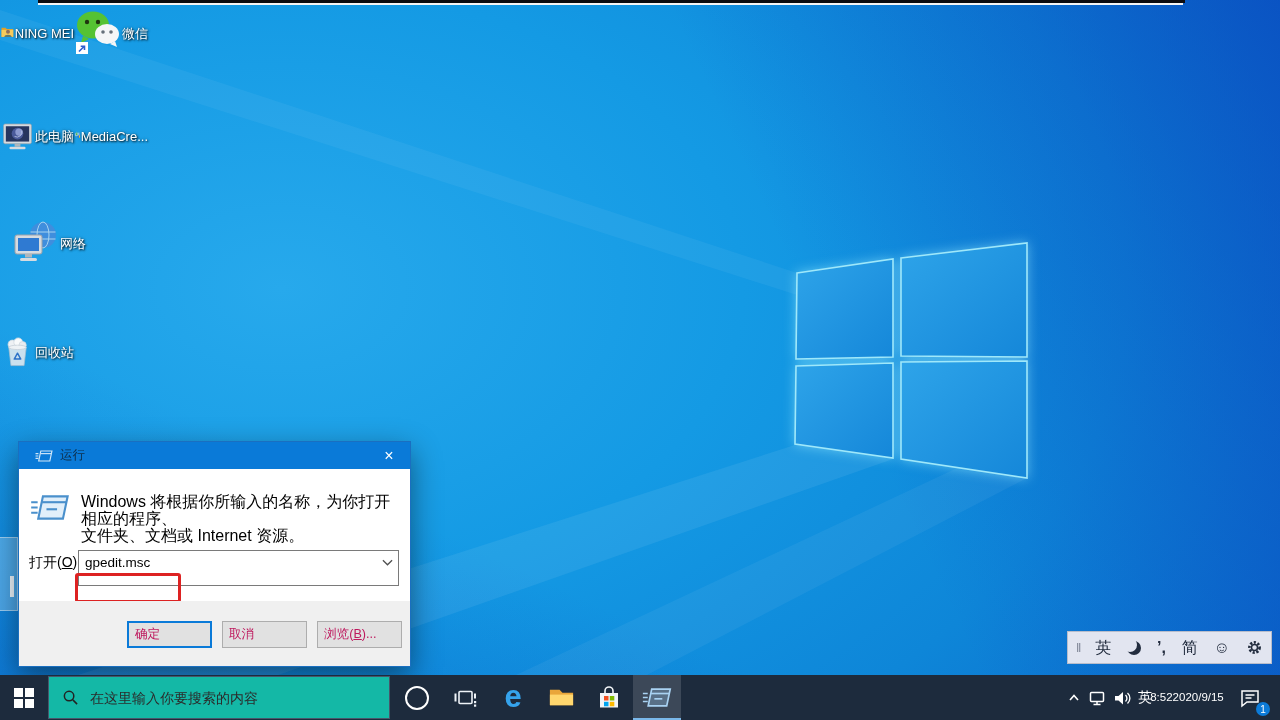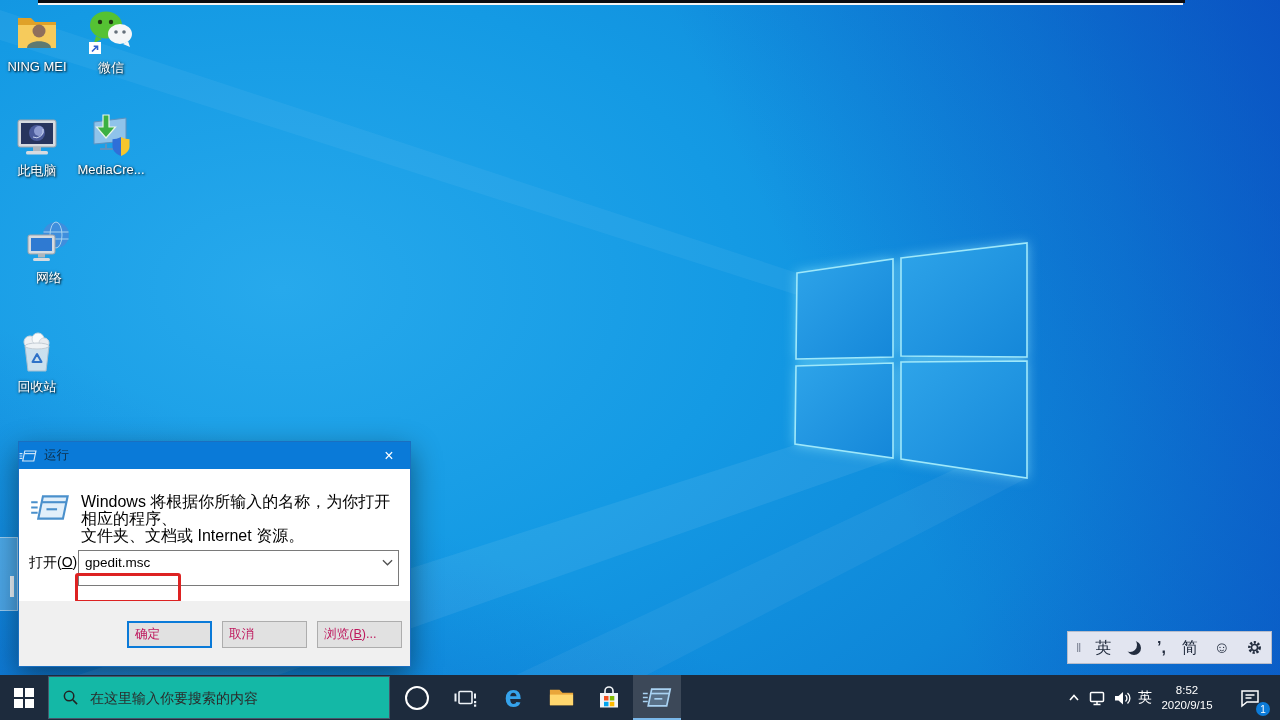--- a/index.html
+++ b/index.html
@@ -15,29 +15,29 @@
 
   
   #beams{position:absolute;left:0;top:0;pointer-events:none}
   #winlogo{position:absolute;left:0;top:0;pointer-events:none;filter:drop-shadow(0 0 6px rgba(150,235,255,.55))}
 
   
   .strip-black{position:absolute;left:38px;top:0;width:1147px;height:3px;background:#0c0c10;}
   .strip-white{position:absolute;left:38px;top:3px;width:1145px;height:2px;background:#f5f5f5;}
 
   
-  .desk-icon{position:absolute;width:74px;display:flex;flex-direction:column;align-items:center;cursor:default}
+  .desk-icon{position:absolute;width:74px;display:flex;flex-direction:row;align-items:center;cursor:default}
   .desk-icon .lbl{margin-top:3px;font-size:13px;color:#fff;text-shadow:1px 1px 2px rgba(0,0,0,.85), 0 0 3px rgba(0,0,0,.5);white-space:nowrap}
 
   .sliver{position:absolute;left:0;top:537px;width:17px;height:72px;background:rgba(125,195,242,.55);border:1px solid rgba(255,255,255,.45);border-left:none}
   .sliver .bar{position:absolute;left:10px;top:38px;width:4px;height:21px;background:#eef6fd}
 
   
   .run-dialog{position:absolute;left:18px;top:441px;width:393px;height:226px;background:#fff;border:1px solid #1a6fc0;box-shadow:0 10px 28px rgba(0,0,0,.45);box-sizing:border-box}
-  .rd-title{position:absolute;left:0;top:0;right:0;height:27px;background:#0a7ad8;display:flex;align-items:center;padding-left:0;box-sizing:border-box}
+  .rd-title{position:absolute;left:0;top:0;right:0;height:27px;background:#0a7ad8;display:flex;align-items:center;padding-left:16px;box-sizing:border-box}
   .rd-title .t{font-size:12.5px;color:#0e2f4a;margin-left:7px}
   .rd-close{position:absolute;right:0;top:0;width:42px;height:27px;display:flex;align-items:center;justify-content:center;color:#fff;font-size:16px;line-height:1}
   .rd-body{position:absolute;left:0;top:27px;right:0;height:132px;background:#fff}
   .rd-desc{position:absolute;left:62px;top:24px;width:322px;font-size:16px;line-height:17px;color:#000}
   .rd-runicon{position:absolute;left:11px;top:23px;color:#4a90cc}
   .rd-openlbl{position:absolute;left:10px;top:85px;font-size:14px;color:#000}
   .rd-combo{position:absolute;left:59px;top:81px;width:321px;height:36px;border:1px solid #7a7a7a;background:#fff;box-sizing:border-box}
   .rd-combo input{position:absolute;left:1px;top:1px;width:290px;height:20px;border:none;outline:none;font-size:13.5px;font-family:inherit;color:#000;padding:0 0 0 5px;background:transparent}
   .rd-combo .dd{position:absolute;right:2px;top:2px;width:18px;height:18px;display:flex;align-items:center;justify-content:center}
   .rd-note{position:absolute;left:56px;top:104px;width:106px;height:30px;border:3px solid #dd2222;border-radius:3px;pointer-events:none;box-sizing:border-box}
@@ -53,21 +53,21 @@
   .winlogo-grid{display:grid;grid-template-columns:9px 9px;grid-template-rows:9px 9px;gap:2px}
   .winlogo-grid div{background:#fff}
   .searchbox{position:absolute;left:48px;top:1px;width:342px;height:43px;background:#14b8a6;border:1px solid #47566b;box-sizing:border-box;display:flex;align-items:center}
   .searchbox svg{margin-left:13px}
   .searchbox input{border:none;outline:none;background:transparent;font-size:14px;font-family:inherit;margin-left:9px;width:270px;color:#222}
   .searchbox input::placeholder{color:#2b2b2b;opacity:1}
   .tb-active{background:rgba(255,255,255,.14)}
   .tb-underline{position:absolute;left:0;bottom:0;width:100%;height:2px;background:#7ab8ea}
   .edge-e{font-size:31px;font-weight:bold;color:#35a3ec;line-height:1;transform:translateY(-1px)}
   .tray-txt{color:#fff;font-size:14px}
-  .clock{position:absolute;left:1154px;top:0;width:66px;height:45px;color:#fff;font-size:11.5px;line-height:15px;display:flex;flex-direction:column;align-items:center;justify-content:center;text-align:center}
+  .clock{position:absolute;left:1154px;top:0;width:66px;height:45px;color:#fff;font-size:11.5px;line-height:15px;display:flex;flex-direction:row;align-items:center;justify-content:center;text-align:center}
   .badge{position:absolute;right:2px;bottom:4px;width:14px;height:14px;border-radius:50%;background:#0c7bd8;color:#fff;font-size:10px;display:flex;align-items:center;justify-content:center}
 
   
   .imebar{position:absolute;left:1067px;top:631px;width:205px;height:33px;background:#e2e5f0;border:1px solid #b8bdcb;box-sizing:border-box;display:flex;align-items:center;justify-content:space-around;color:#222c3e}
   .imebar .it{font-size:16px;line-height:1}
   .imebar .handle{font-size:13px;color:#7d8494;letter-spacing:-2px}
   .moon{width:14px;height:14px;border-radius:50%;box-shadow:inset -4px -3px 0 0 #222c3e}
 </style>
 </head>
 <body>

